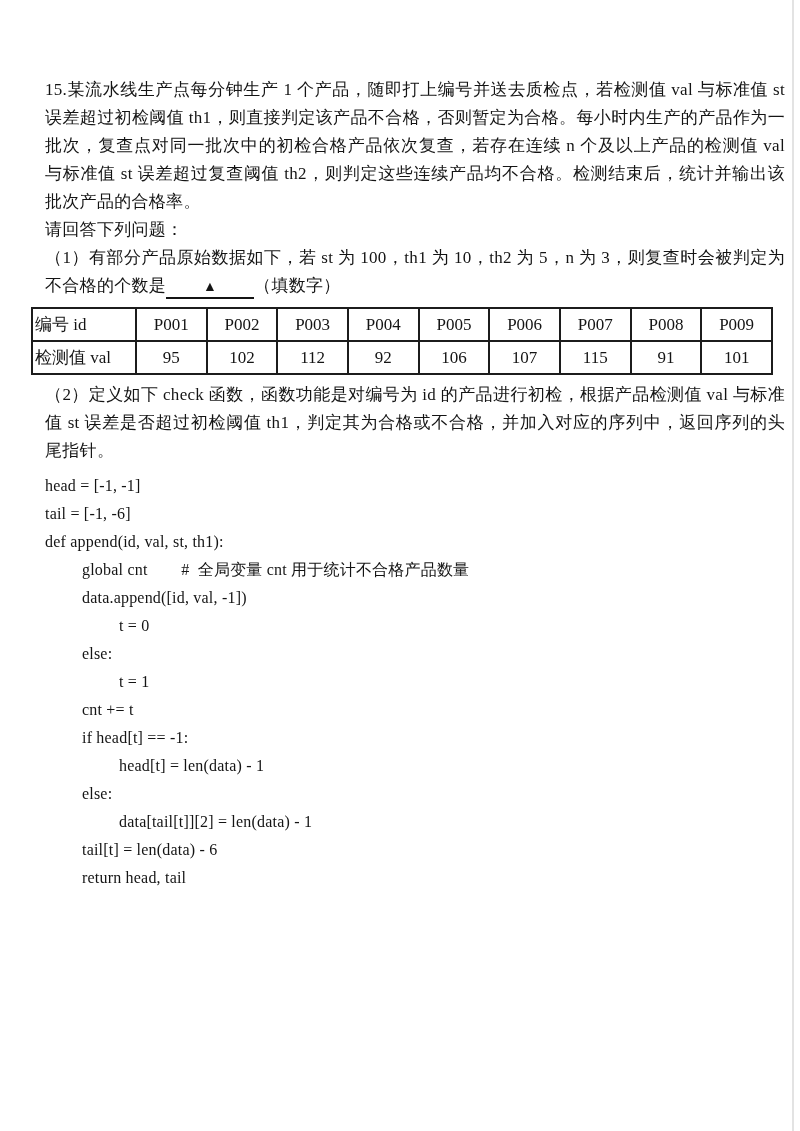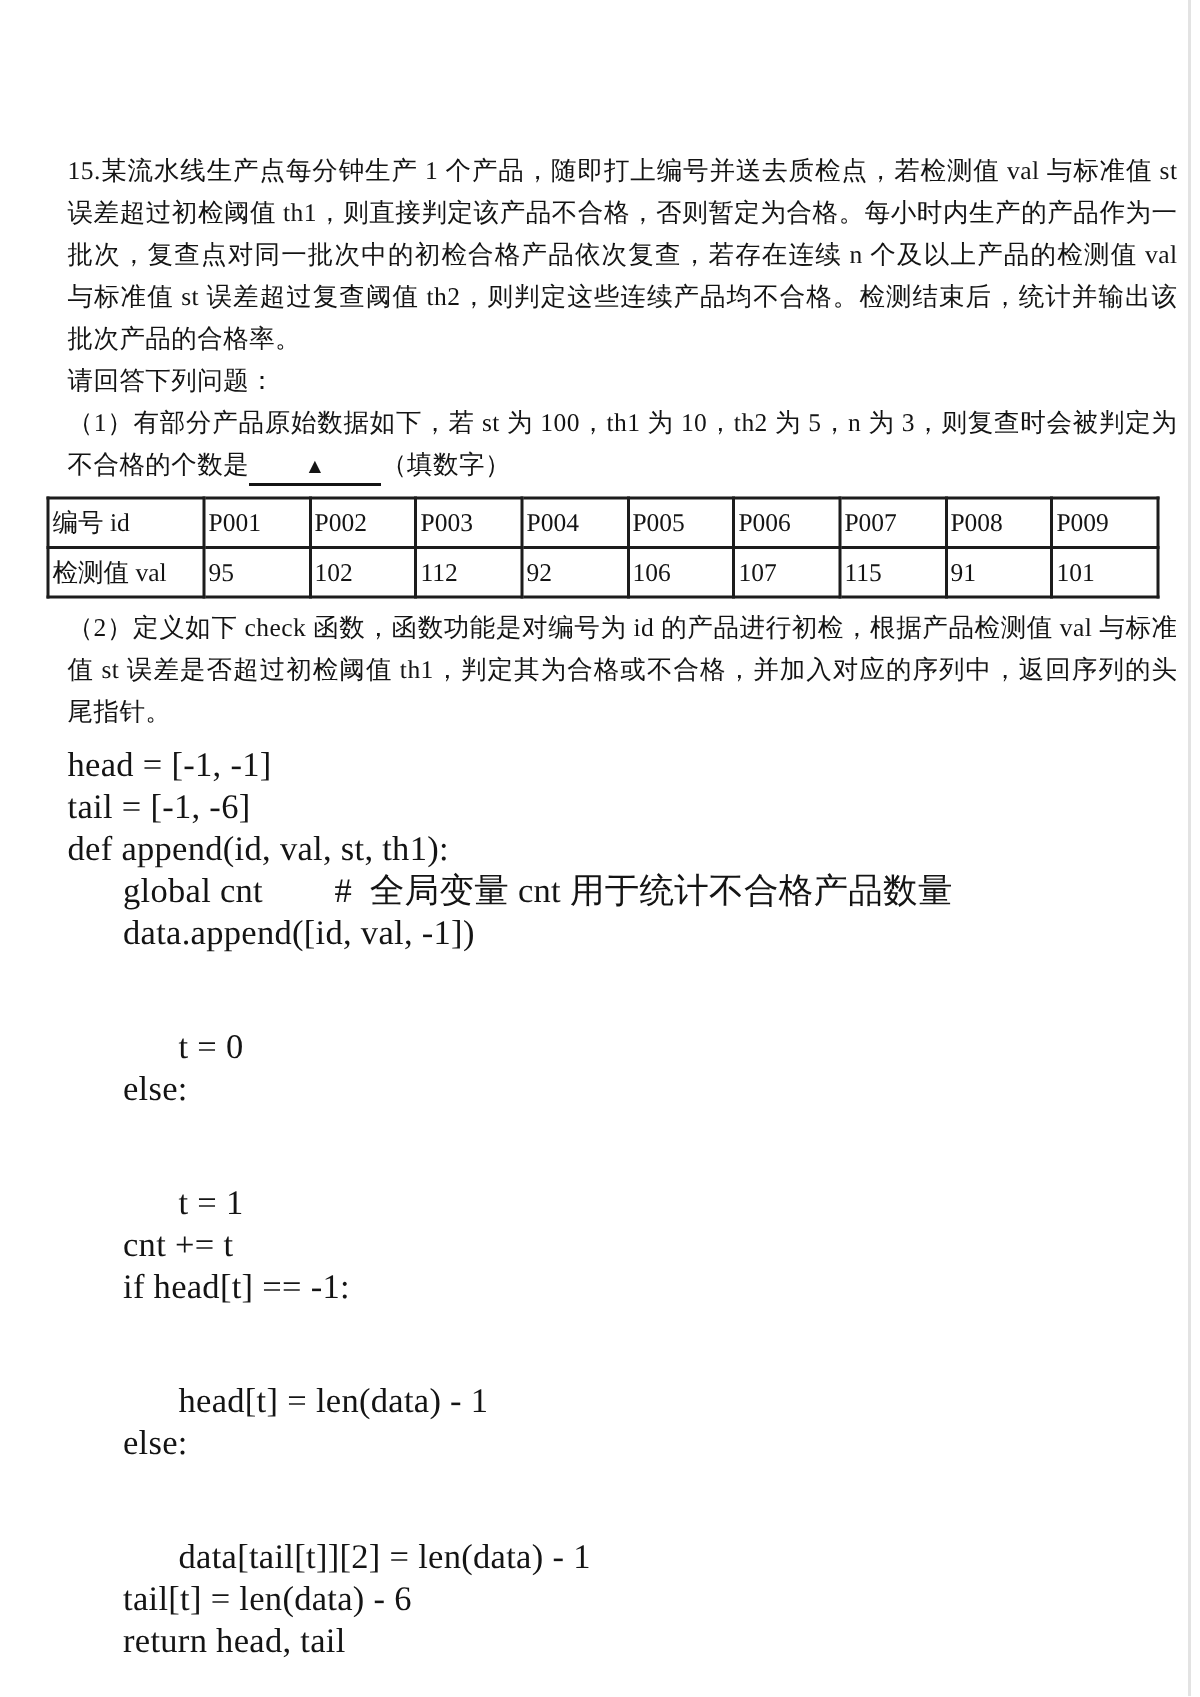--- a/index.html
+++ b/index.html
@@ -20,21 +20,21 @@
     position: absolute;
     right: 6px;
     top: 0;
     bottom: 0;
     width: 2px;
     background: #e3e3e3;
   }
   .content {
     position: absolute;
     left: 45px;
-    top: 100px;
+    top: 76px;
     width: 740px;
   }
   .para {
     margin: 0;
     font-size: 17px;
     line-height: 28px;
     text-align: justify;
     letter-spacing: 0.3px;
   }
   .para.no-justify { text-align: left; }
@@ -51,40 +51,41 @@
   .data-table {
     border-collapse: collapse;
     table-layout: fixed;
     width: 742px;
     margin: 7px 0 6px -14px;
     font-size: 17px;
   }
   .data-table td {
     border: 2px solid #1c1c1c;
     height: 31px;
+    text-align: center;
     padding: 0 2px;
     overflow: hidden;
     white-space: nowrap;
   }
   .data-table td.label {
     text-align: left;
   }
   .q2 { margin-top: 3px; }
   .code {
     margin: 7px 0 3px 0;
   }
   .code-line {
-    font-size: 23px;
+    font-size: 16px;
     line-height: 28px;
     white-space: pre;
     letter-spacing: 0.2px;
   }
   .indent-0 { padding-left: 0; }
   .indent-1 { padding-left: 37px; }
-  .indent-2 { padding-left: 74px; margin-top: 48px; }
+  .indent-2 { padding-left: 74px; }
   .final-line { margin-top: 3px; }
 </style>
 </head>
 <body>
 
 <div class="page">
   <div class="edge-line"></div>
 
   <main class="content">
 

